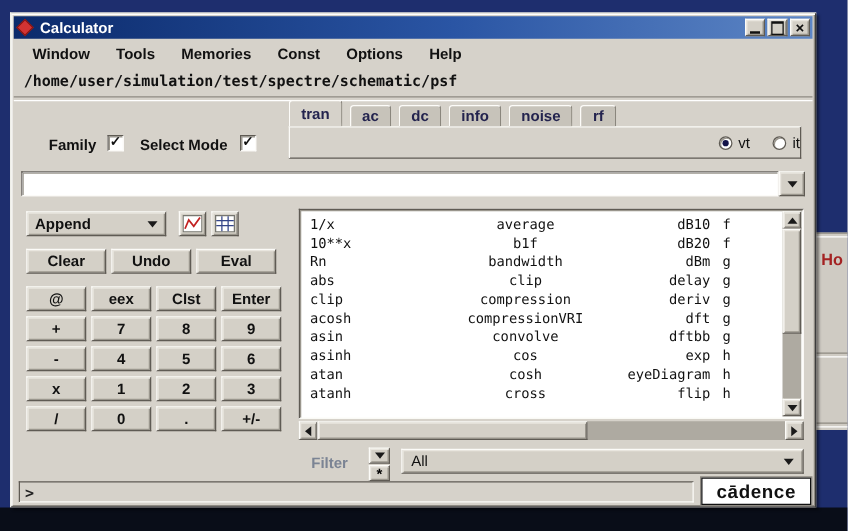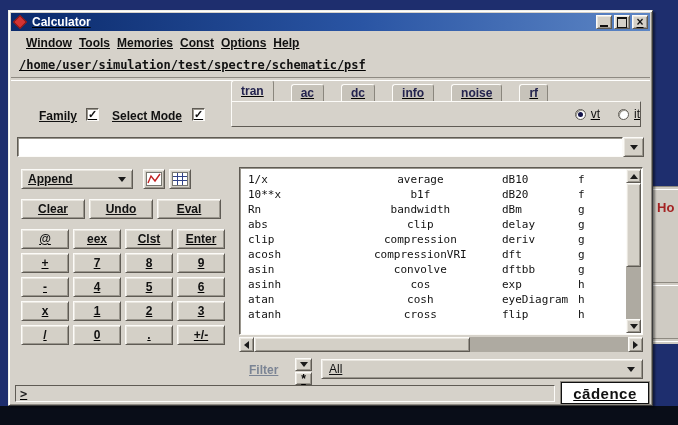--- a/index.html
+++ b/index.html
@@ -9,51 +9,51 @@
 
   
   .bgwin{position:absolute;left:652px;top:186px;width:26px;height:158px;background:#cfcbc3;border-left:1px solid #efede8;}
   .bgwin .ridge{position:absolute;left:0;right:0;height:2px;border-top:1px solid #8e8a81;border-bottom:1px solid #ffffff;}
   .bgwin-label{position:absolute;left:4px;top:14px;color:#a42222;font-weight:bold;font-size:13px;}
 
   
   .window{position:absolute;left:8px;top:10px;width:645px;height:396px;background:#d6d2ca;
     border:1px solid;border-color:#efefe9 #3c3c3c #3c3c3c #efefe9;box-sizing:border-box;
     box-shadow:inset 1px 1px 0 #ffffff,inset -1px -1px 0 #8e8a82,2px 2px 2px rgba(0,0,0,.45);}
-  .window > *{position:absolute;text-decoration:underline;}
+  .window > *{position:absolute;}
 
   .raised{background:#d4d0c7;border:1px solid;border-color:#fcfbf8 #5f5b54 #5f5b54 #fcfbf8;
     box-shadow:inset 1px 1px 0 #e9e6df,inset -1px -1px 0 #9a968d;box-sizing:border-box;}
   .sunken{background:#ffffff;border:1px solid;border-color:#5f5b54 #fcfbf8 #fcfbf8 #5f5b54;
     box-shadow:inset 1px 1px 0 #9a968d;box-sizing:border-box;}
   .btn{display:flex;align-items:center;justify-content:center;font-weight:bold;font-size:12px;color:#111;cursor:default;}
 
   
   .titlebar{left:2px;top:2px;right:2px;height:18px;background:linear-gradient(90deg,#0b2a6b 0%,#2a55a4 55%,#5d86c5 100%);
     display:flex;align-items:center;padding:0 2px;}
   .title-icon{width:14px;height:14px;display:flex;align-items:center;justify-content:center;}
   .title-icon .diamond{width:8px;height:8px;background:#d23333;border:1px solid #7d1414;transform:rotate(45deg);}
   .title-text{color:#ffffff;font-weight:bold;font-size:12px;margin-left:5px;flex-grow:1;}
   .tb-buttons{display:flex;gap:2px;}
   .tb-btn{width:16px;height:14px;display:flex;align-items:center;justify-content:center;}
   .glyph-min{width:8px;height:2px;background:#111;margin-top:8px;}
   .glyph-max{width:8px;height:8px;border:1px solid #111;border-top-width:2px;}
   .glyph-close{font-size:12px;font-weight:bold;line-height:1;color:#111;}
 
   
-  .menubar{left:2px;top:22px;right:2px;height:20px;display:flex;align-items:center;gap:7px;padding-left:15px;}
+  .menubar{left:2px;top:22px;right:2px;height:20px;display:flex;align-items:center;gap:21px;padding-left:15px;}
   .menu-item{font-weight:bold;font-size:12px;color:#111;}
 
   
   .path-row{left:2px;top:44px;right:2px;height:20px;display:flex;align-items:center;padding-left:8px;}
   .path-text{font-family:"DejaVu Sans Mono",monospace;font-weight:bold;font-size:12px;color:#111;}
   .groove{left:2px;top:66px;right:2px;height:2px;border-top:1px solid #8e8a82;border-bottom:1px solid #ffffff;}
 
   
-  .tab-strip{left:222px;top:69px;height:21px;display:flex;align-items:flex-end;gap:17px;z-index:3;}
+  .tab-strip{left:222px;top:69px;height:21px;display:flex;align-items:flex-end;gap:6px;z-index:3;}
   .tab{height:17px;padding:0 9px;background:#c7c3ba;border:1px solid #8a867d;border-bottom:none;
     border-top-color:#fdfcf9;border-left-color:#fdfcf9;border-radius:3px 3px 0 0;
     font-weight:bold;font-size:12px;color:#23234e;display:flex;align-items:center;box-sizing:border-box;}
   .tab.selected{background:#d6d2ca;height:21px;position:relative;z-index:4;}
   .mode-panel{left:222px;top:90px;width:410px;height:26px;background:#d6d2ca;border:1px solid;
     border-color:#fcfbf8 #5f5b54 #5f5b54 #fcfbf8;box-sizing:border-box;display:flex;align-items:center;
     gap:18px;padding-left:24px;z-index:2;justify-content:flex-end;}
   .radio-wrap{display:flex;align-items:center;gap:5px;}
   .radio{width:11px;height:11px;border-radius:50%;background:#fff;border:1px solid #5f5b54;
     box-shadow:inset 1px 1px 0 #9a968d;display:flex;align-items:center;justify-content:center;box-sizing:border-box;}
@@ -270,21 +270,21 @@
         <div class="fitem">b1f</div>
         <div class="fitem">bandwidth</div>
         <div class="fitem">clip</div>
         <div class="fitem">compression</div>
         <div class="fitem">compressionVRI</div>
         <div class="fitem">convolve</div>
         <div class="fitem">cos</div>
         <div class="fitem">cosh</div>
         <div class="fitem">cross</div>
       </div>
-      <div class="fcol" style="left:262px;">
+      <div class="fcol" style="left:262px;text-align:right;">
         <div class="fitem">dB10</div>
         <div class="fitem">dB20</div>
         <div class="fitem">dBm</div>
         <div class="fitem">delay</div>
         <div class="fitem">deriv</div>
         <div class="fitem">dft</div>
         <div class="fitem">dftbb</div>
         <div class="fitem">exp</div>
         <div class="fitem">eyeDiagram</div>
         <div class="fitem">flip</div>

